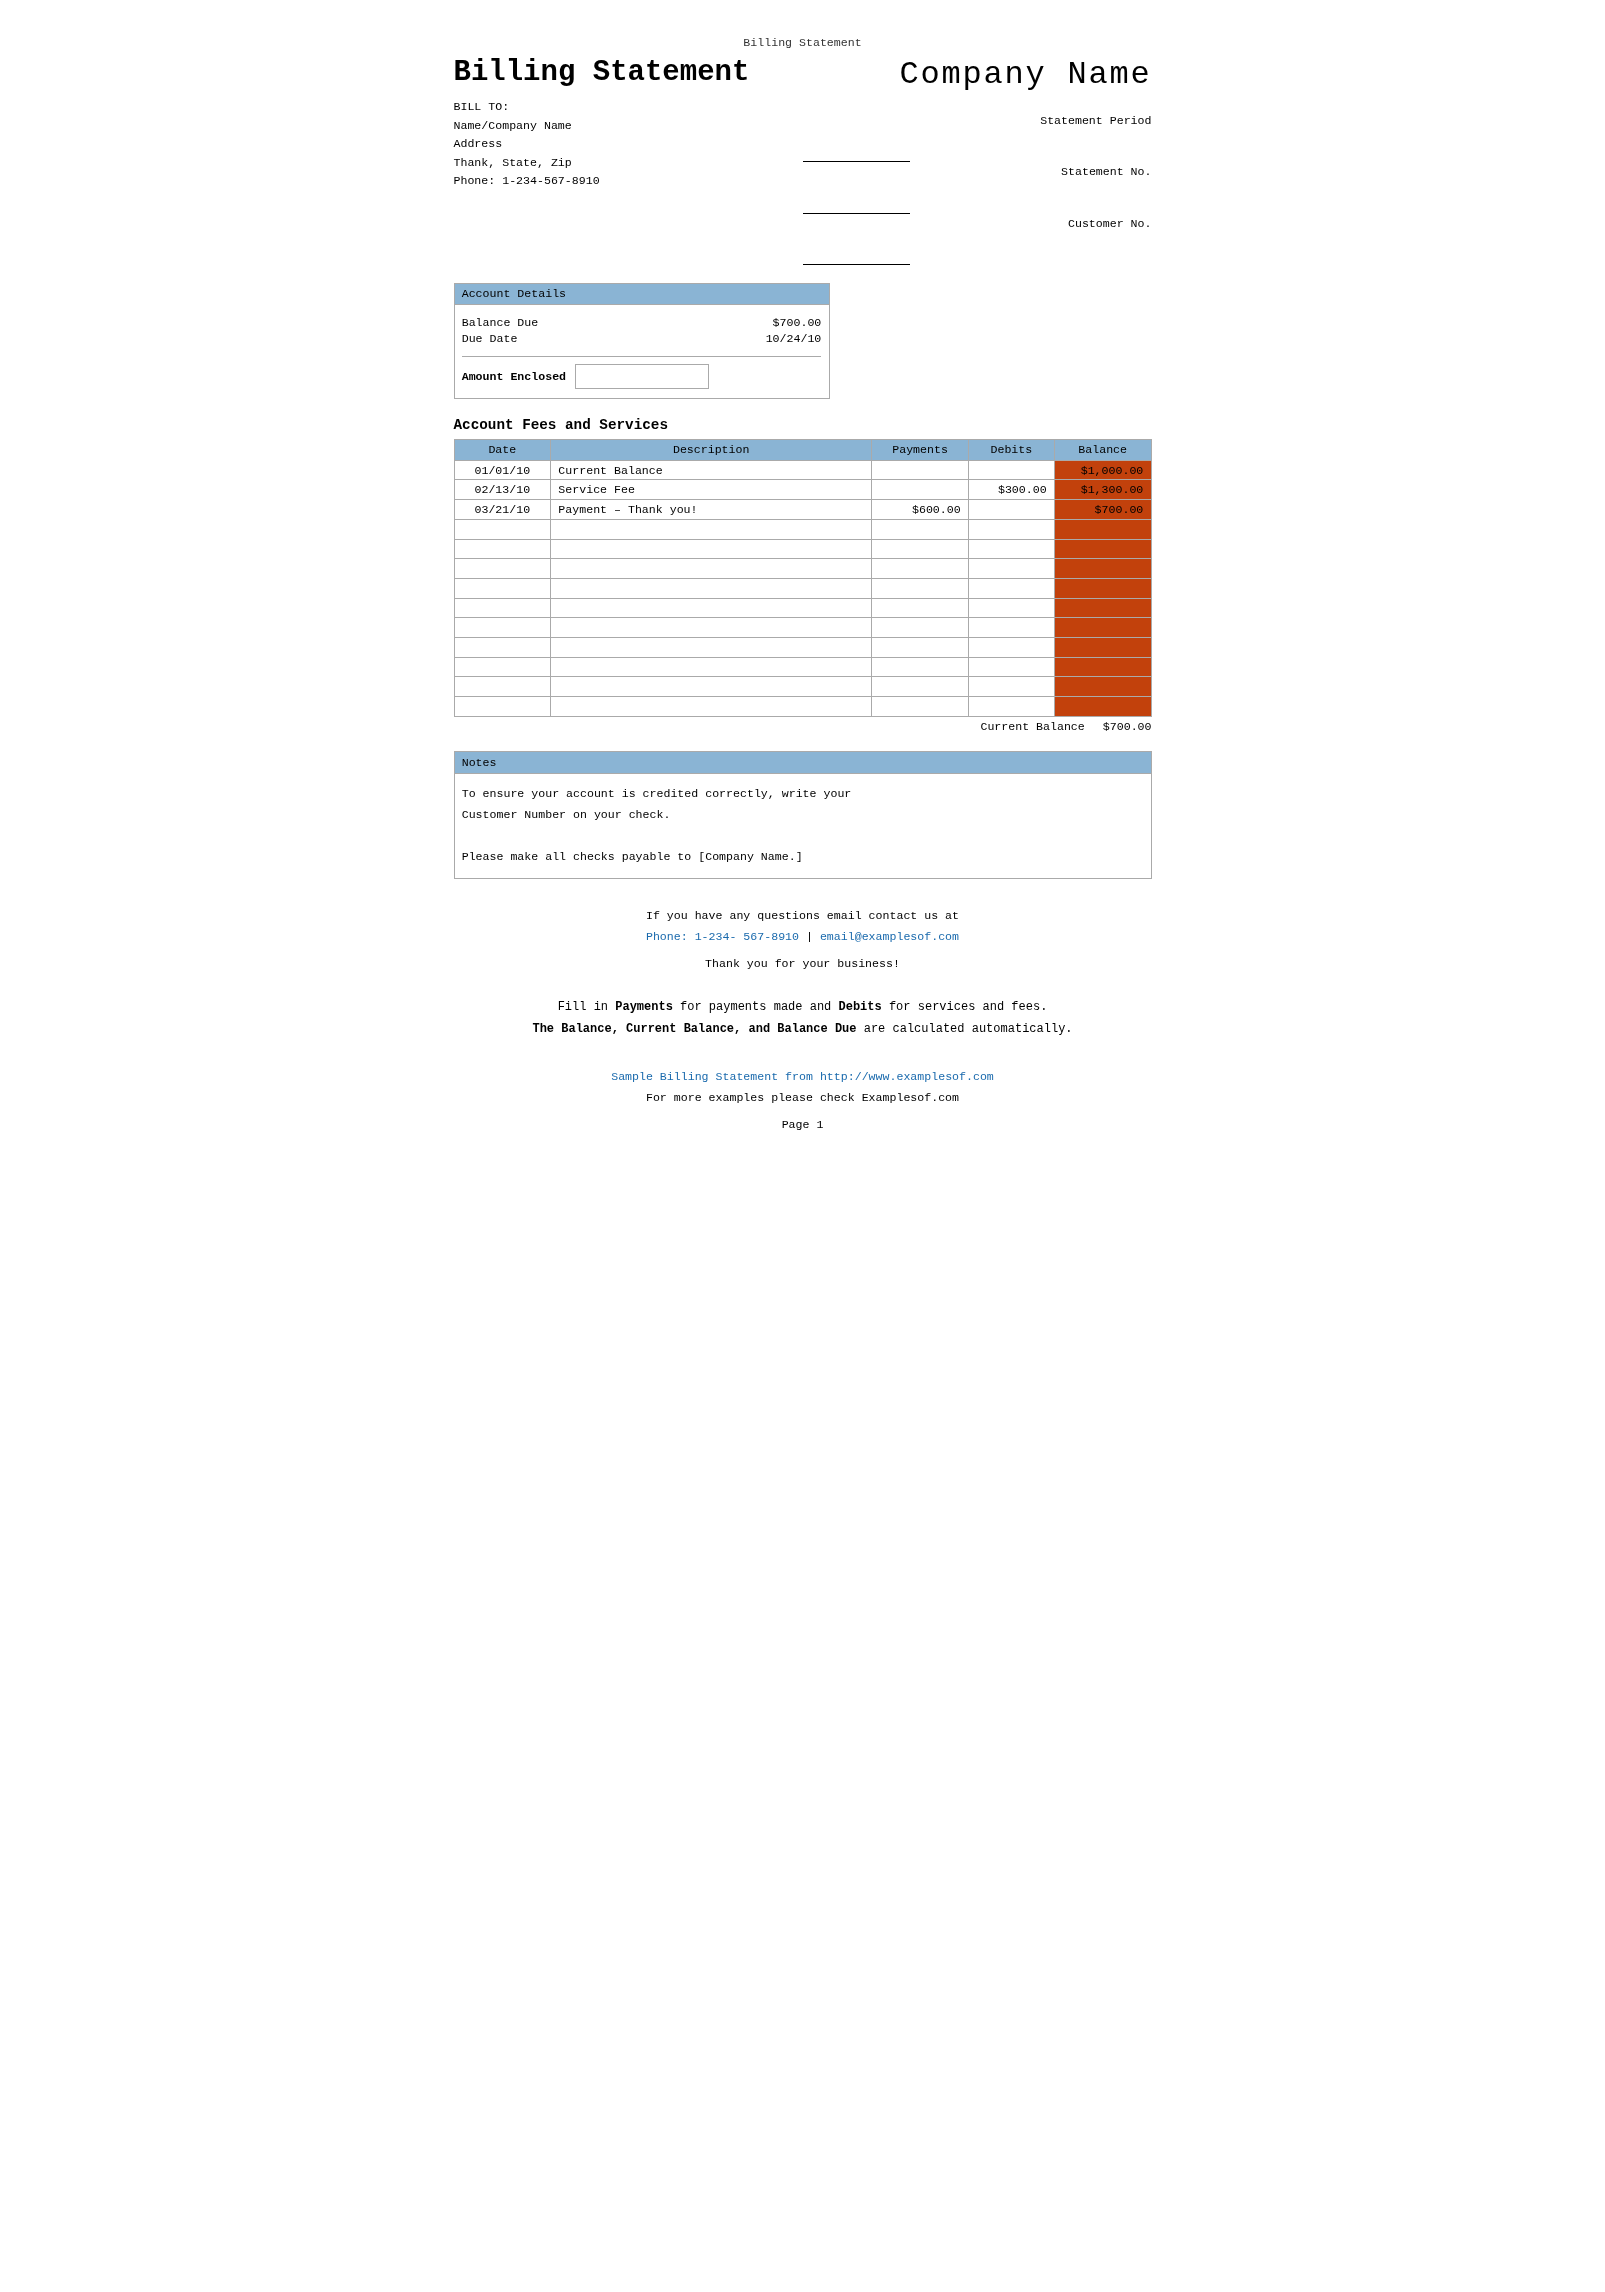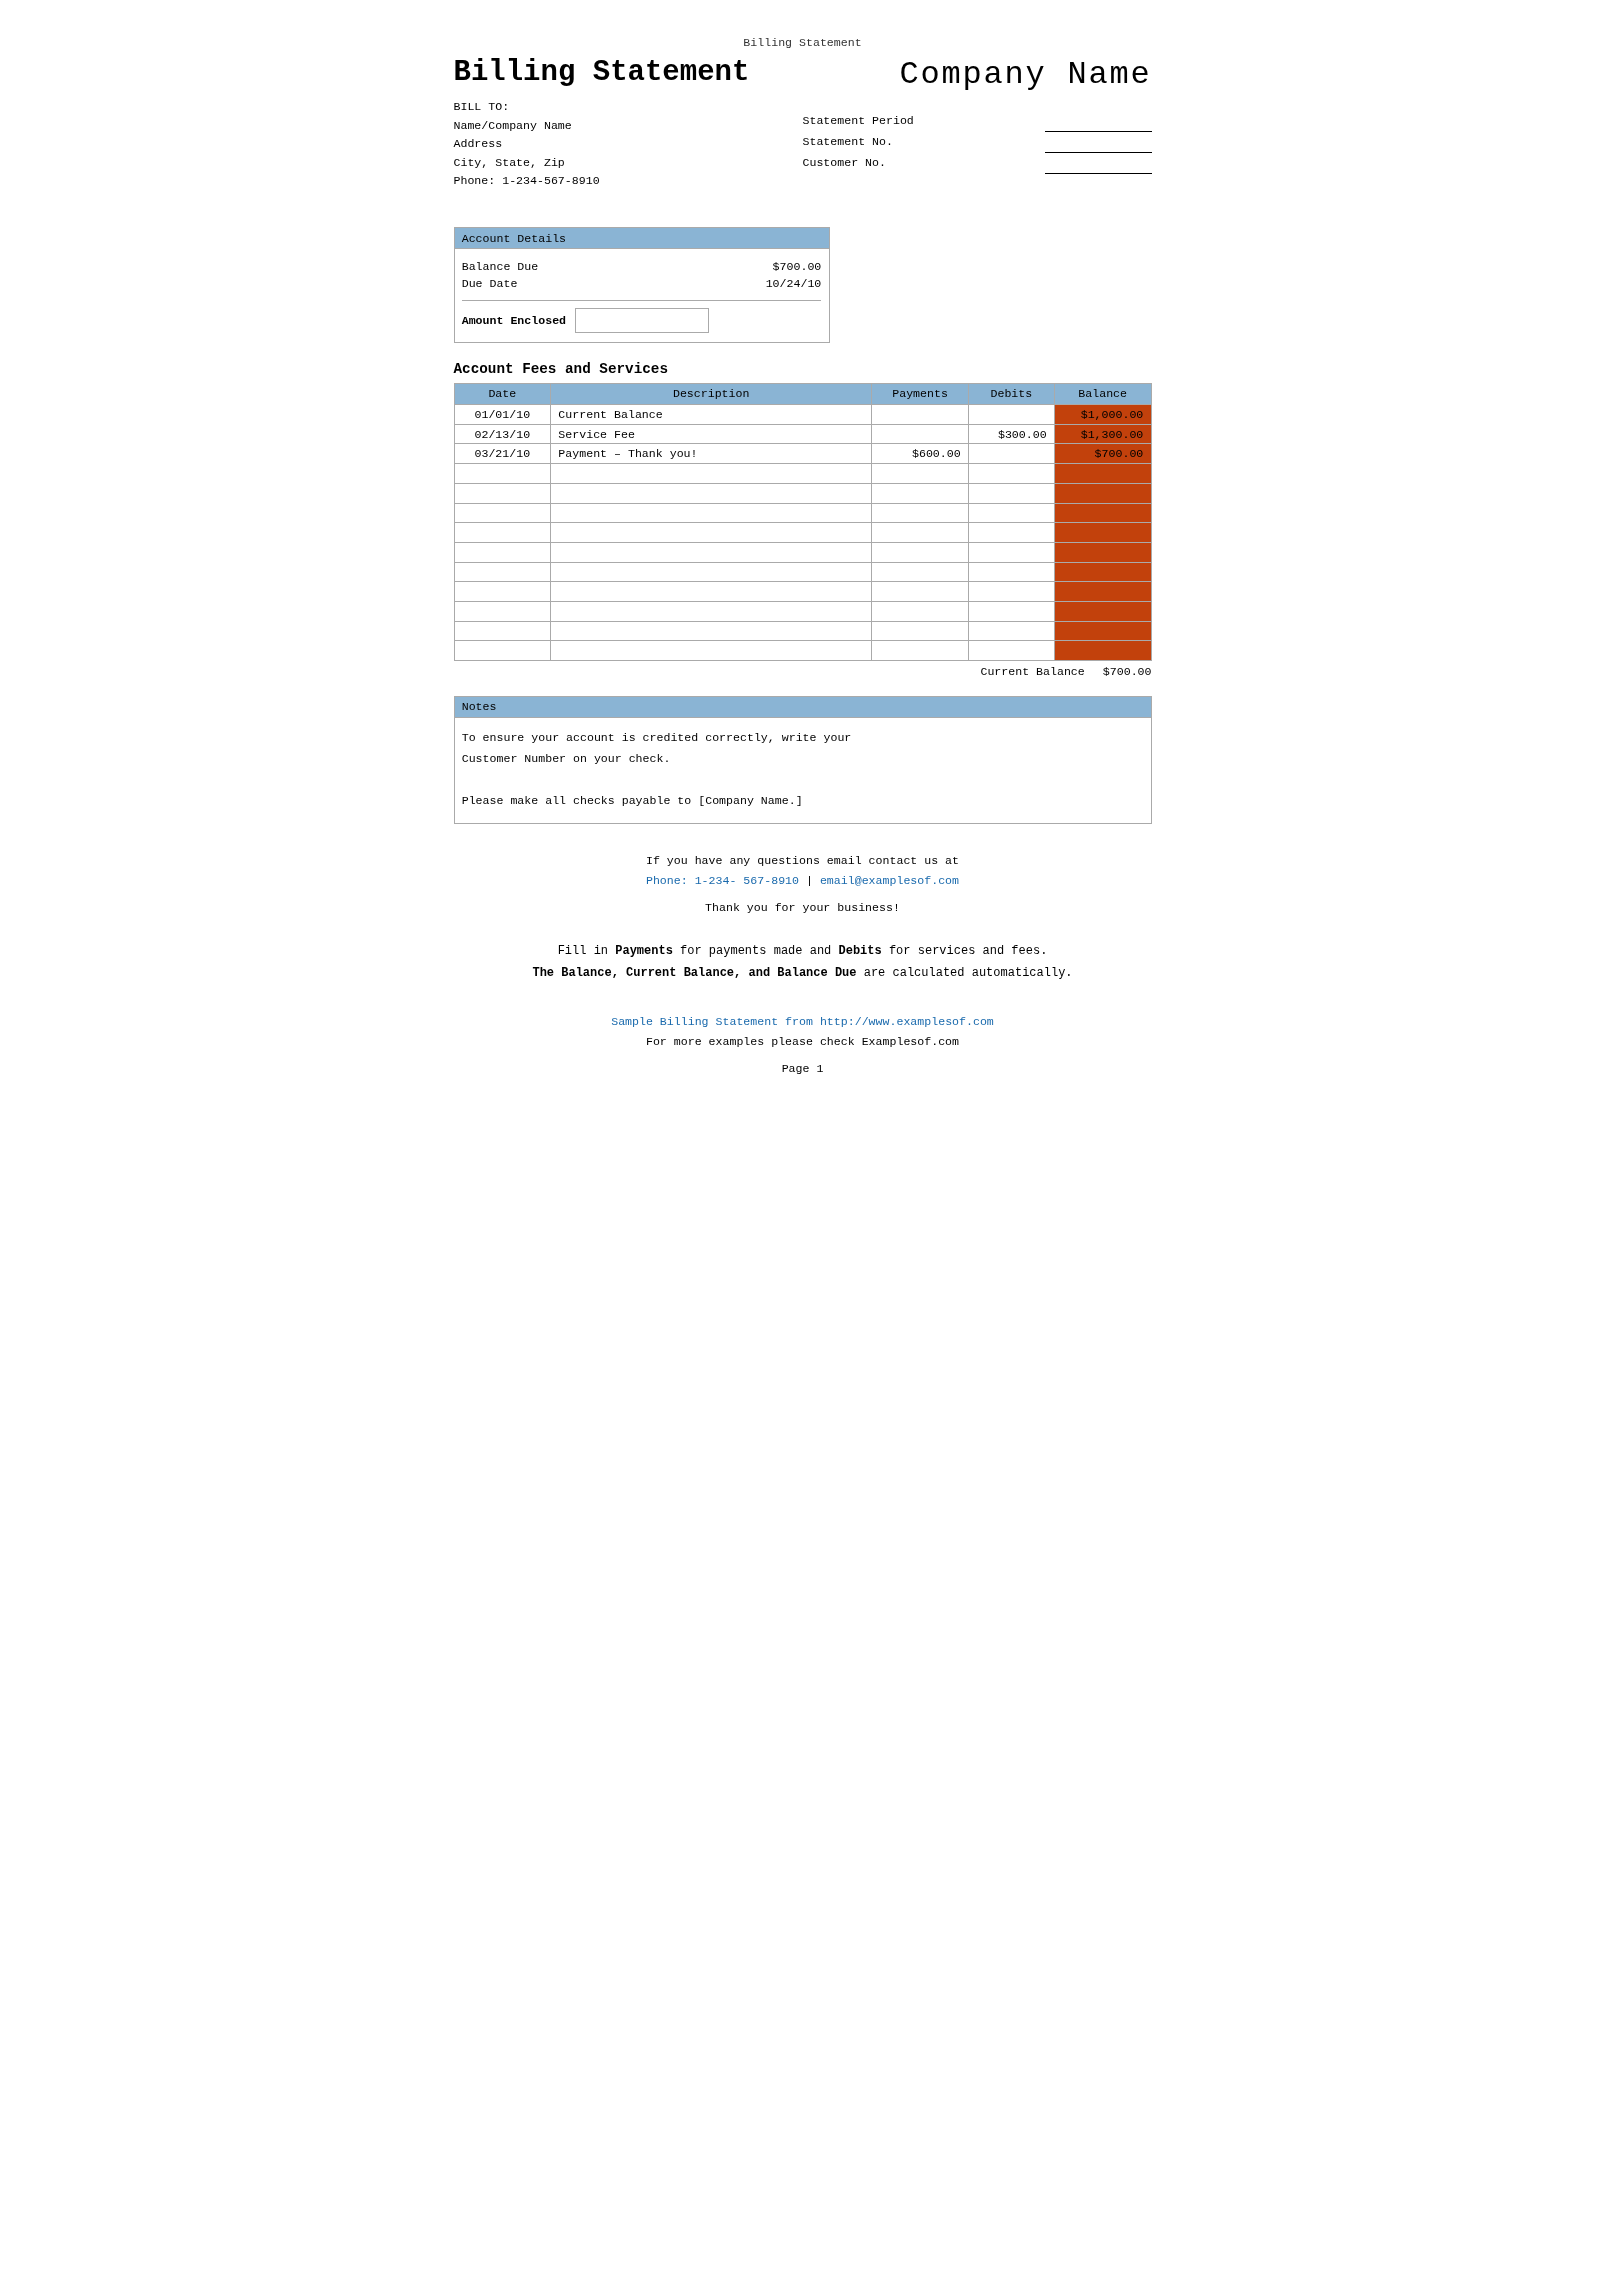--- a/index.html
+++ b/index.html
@@ -60,22 +60,23 @@
     }
 
     .statement-info {
       font-size: 11.6px;
       line-height: 1.8;
       text-align: right;
     }
 
     .statement-info .line {
       display: flex;
-      justify-content: space-between;
-      gap: 25px;
+      justify-content: flex-start;
+      gap: 16px;
+      flex-direction: column;
     }
 
     .underline-field {
       display: inline-block;
       border-bottom: 0.9px solid #000;
       width: 107px;
       min-height: 14.3px;
     }
 
     .account-details-box {
@@ -242,21 +243,21 @@
 
 <div class="page-header-label">Billing Statement</div>
 
 <div class="top-section">
   <div class="left-top">
     <div class="doc-title">Billing Statement</div>
     <div class="bill-to-section">
       <p>BILL TO:</p>
       <p>Name/Company Name</p>
       <p>Address</p>
-      <p>City, State, Zip</p>
+      <p>Thank, State, Zip</p>
       <p>Phone: 1-234-567-8910</p>
     </div>
   </div>
   <div class="right-top">
     <div class="company-name">Company  Name</div>
     <div class="statement-info">
       <div class="line">
         <span>Statement Period</span>
         <span class="underline-field"></span>
       </div>

